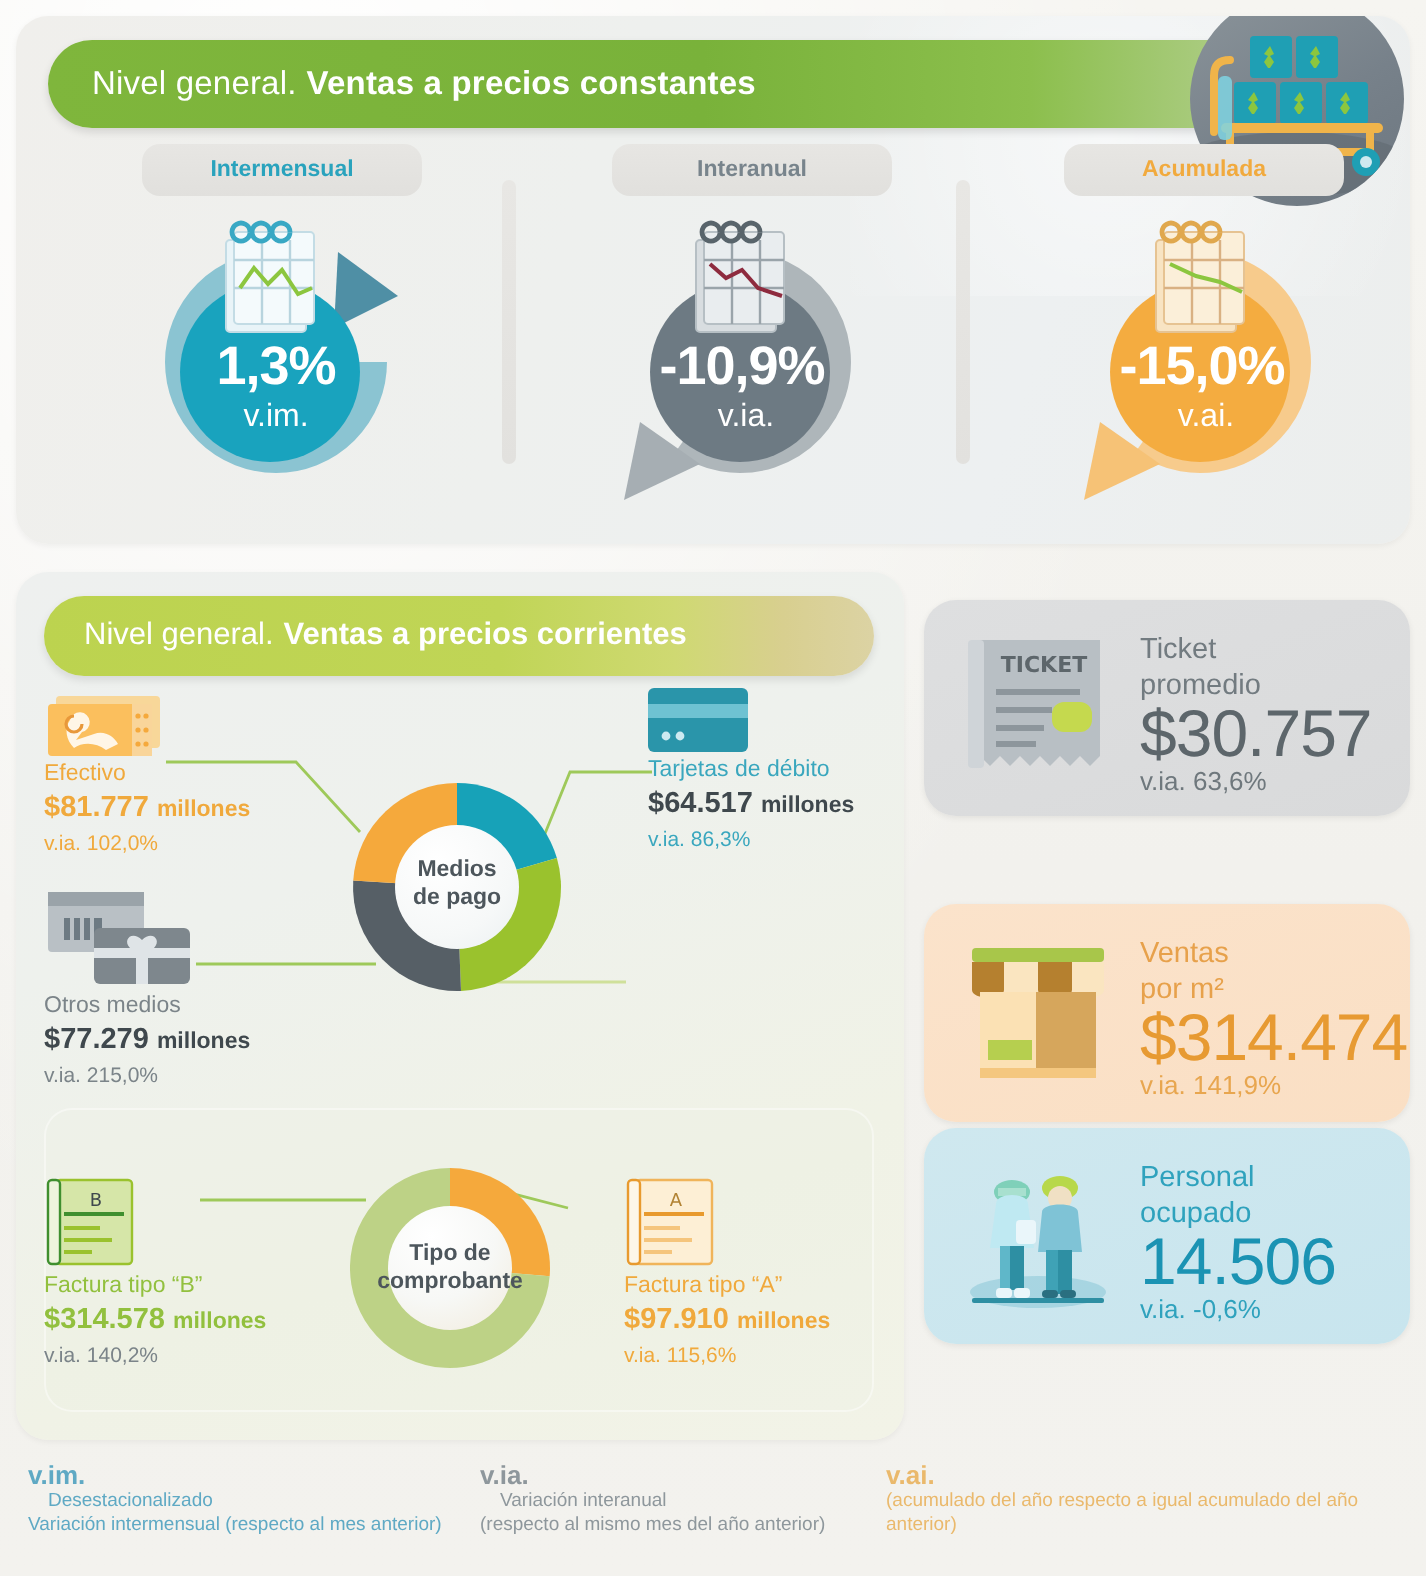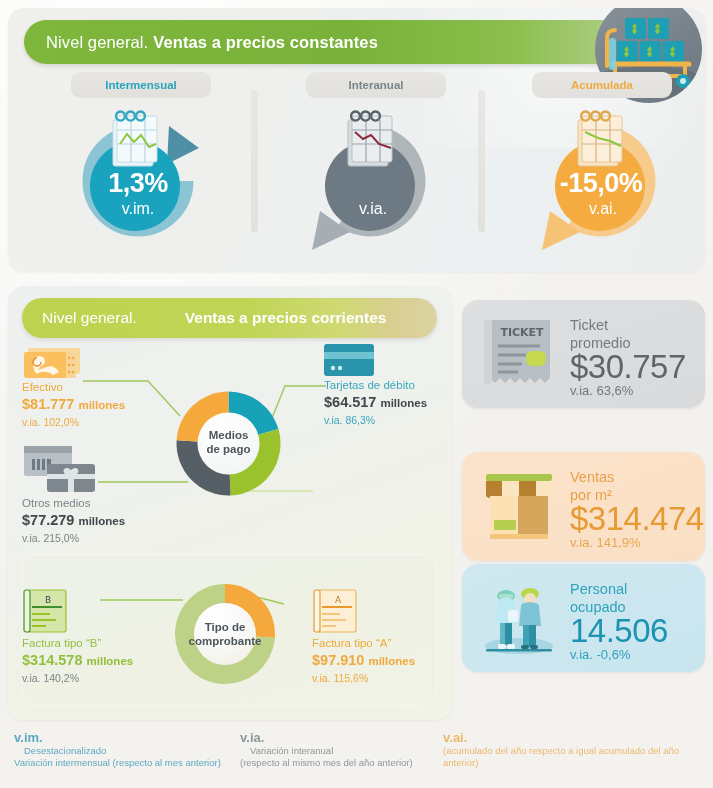--- a/index.html
+++ b/index.html
@@ -90,21 +90,21 @@
     overflow:hidden;
   }
   .bar-lime {
     position:absolute; left:14px; top:12px; width:415px; height:40px;
     border-radius:20px;
     background: linear-gradient(90deg,#bcd34f 0%, #c0d556 55%, #cfd972 76%, #d8cf8f 89%, #dcd3a4 100%);
     display:flex; align-items:center; padding-left:20px;
     color:#fff; font-size:15.5px;
     box-shadow: 0 2px 4px rgba(0,0,0,.10);
   }
-  .bar-lime .strong { font-weight:bold;margin-left:43px; }
+  .bar-lime .strong { font-weight:bold; }
   .bar-lime .light { font-weight:normal; margin-right:5px; }
 
   .sub-card {
     position:absolute; left:14px; top:268px; width:415px; height:152px;
     border-radius:14px;
     background: linear-gradient(165deg, #eef1e9 0%, #eef1e4 50%, #f0f2e6 100%);
     box-shadow: inset 0 0 0 1px rgba(255,255,255,.45);
   }
 
   .lbl { position:absolute; }
@@ -241,20 +241,21 @@
               <line x1="42" y1="6" x2="42" y2="48"></line>
           </g>
           <polyline points="17,18 25,25 33,21 41,30 53,34" fill="none" stroke="#8e2b3e" stroke-width="2"></polyline>
           <g fill="none" stroke="#58646b" stroke-width="2.4">
             <path d="M22 2 a4.5 4.5 0 1 0 0 .1"></path>
               <path d="M32 2 a4.5 4.5 0 1 0 0 .1"></path>
               <path d="M42 2 a4.5 4.5 0 1 0 0 .1"></path>
           </g>
         </g>
       </svg>
+      <div class="val">-10,9%</div>
       <div class="sub">v.ia.</div>
     </div>
 
     <div class="gauge g3">
       <svg width="150" height="160" viewBox="0 0 150 160">
         <path d="M72 25 A48 48 0 1 1 44 112" fill="none" stroke="#f7cb8c" stroke-width="15"></path>
         <polygon points="14,142 22,103 52,124" fill="#f6c276"></polygon>
         <circle cx="72" cy="78" r="45" fill="#f4ac40"></circle>
         <g transform="translate(40,6)">
           <rect x="10" y="6" width="40" height="46" rx="2" fill="#f8e4c3" stroke="#e6c392" stroke-width="1"></rect>

